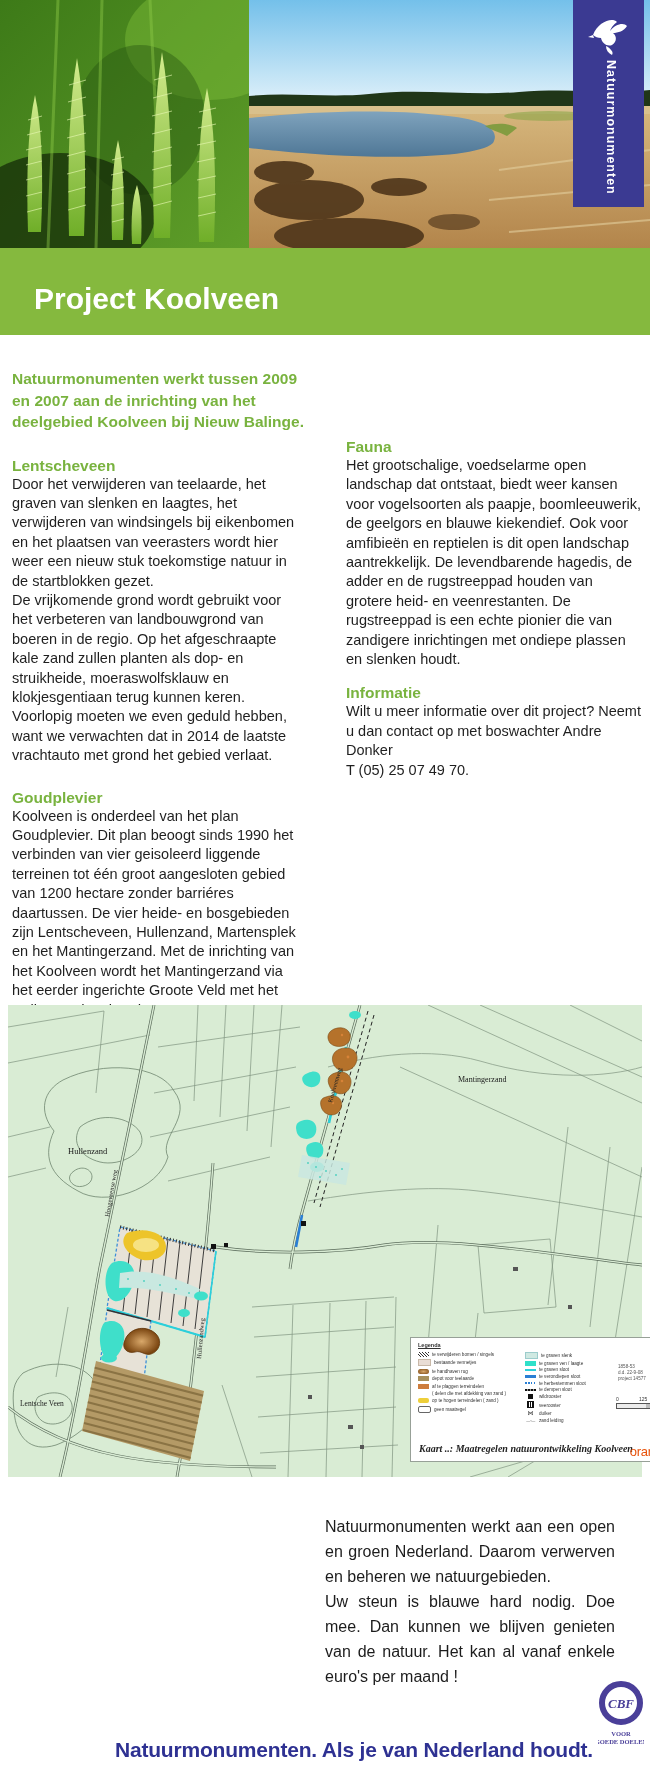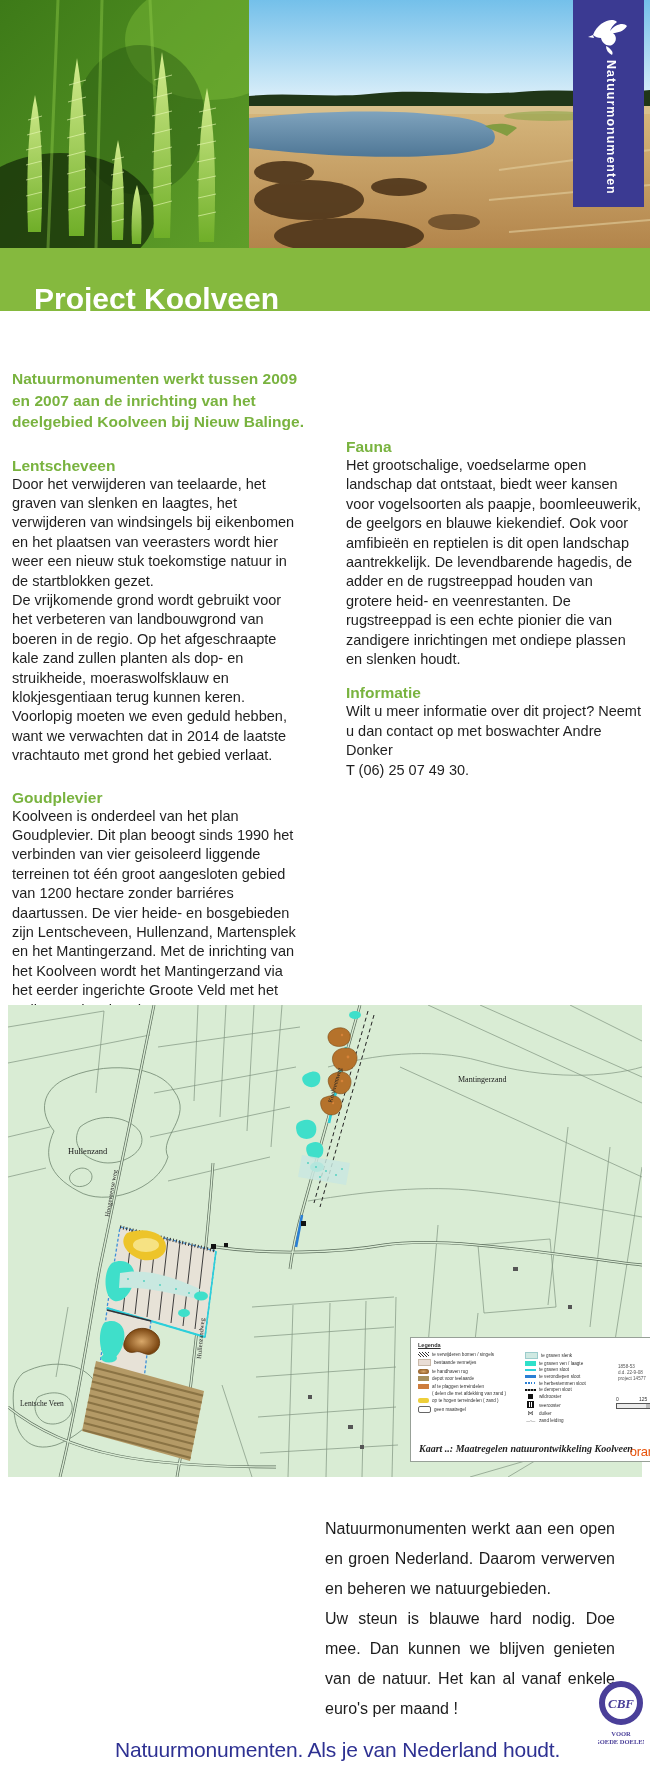--- a/index.html
+++ b/index.html
@@ -8,21 +8,21 @@
   .abs{position:absolute;}
   
   .photoL{left:0;top:0;width:249px;height:248px;}
   .photoR{left:249px;top:0;width:401px;height:248px;}
   .vbanner{left:573px;top:0;width:71px;height:207px;background:#3b3a92;}
   .bird{position:absolute;left:13px;top:10px;}
   .vtext{position:absolute;left:27px;top:60px;width:18px;height:145px;
          writing-mode:vertical-rl;text-orientation:mixed;color:#fff;font-weight:bold;
          font-size:12.5px;letter-spacing:1px;white-space:nowrap;}
   
-  .titlebar{left:0;top:248px;width:650px;height:63px;background:#85b93e;}
+  .titlebar{left:0;top:248px;width:650px;height:87px;background:#85b93e;}
   .titlebar h1{margin:0;padding:34px 0 0 34px;font-size:30px;color:#fff;font-weight:bold;letter-spacing:0;}
   
   .col{line-height:19.4px;font-size:14.5px;}
   .colL{left:12px;top:368px;width:292px;}
   .colR{left:346px;top:437px;width:296px;}
   .intro{margin:0 0 23px 0;color:#79b33f;font-weight:bold;font-size:15.5px;line-height:21.5px;}
   h2.sechead{margin:22px 0 0 0;font-size:15.5px;line-height:19px;color:#79b33f;font-weight:bold;}
   h2.first{margin-top:0;}
   .col p.body{margin:0;}
   .pre{white-space:pre-line;}
@@ -62,24 +62,24 @@
   .sy-zand::before{content:"\2014\00B7\00B7\2014";}
   .leg-meta{position:absolute;left:207px;top:26px;line-height:6.2px;color:#555;}
   .leg-scale{position:absolute;left:205px;top:58px;width:60px;}
   .scale-labels{display:flex;justify-content:space-between;font-size:5px;margin-bottom:1px;}
   .scale-bar{height:3.5px;border:.5px solid #555;background:linear-gradient(to right,#ececec 50%,#bdbdbd 50%);}
   .leg-caption{position:absolute;left:8px;bottom:7px;font-family:"Liberation Serif",serif;
                font-style:italic;font-weight:bold;font-size:10px;color:#222;}
   .leg-logo{position:absolute;right:7px;bottom:4px;text-align:right;}
   .oran-text{font-size:13px;font-weight:normal;color:#e8520a;letter-spacing:-.3px;line-height:10px;}
   
-  .support{left:325px;top:1514px;width:290px;font-size:16px;line-height:30px;color:#1c1c1c;}
+  .support{left:325px;top:1514px;width:290px;font-size:16px;line-height:25px;color:#1c1c1c;}
   .support p{margin:0;text-align:justify;}
   .support p.last{text-align:left;}
-  .tagline{left:115px;top:1738px;width:480px;font-size:21px;font-weight:normal;color:#2e3192;letter-spacing:-.2px;}
+  .tagline{left:115px;top:1738px;width:480px;font-size:21px;font-weight:bold;color:#2e3192;letter-spacing:-.2px;}
   .cbf{left:598px;top:1678px;}
   svg text{font-family:"Liberation Serif",serif;}
 </style>
 </head>
 <body>
 
 <div class="page">
 
   <div class="abs photoL">
     <svg width="249" height="248" viewBox="0 0 249 248">
@@ -178,21 +178,21 @@
     <p class="body">De vrijkomende grond wordt gebruikt voor het verbeteren van landbouwgrond van boeren in de regio. Op het afgeschraapte kale zand zullen planten als dop- en struikheide, moeraswolfsklauw en klokjesgentiaan terug kunnen keren. Voorlopig moeten we even geduld hebben, want we verwachten dat in 2014 de laatste vrachtauto met grond het gebied verlaat.</p>
     <h2 class="sechead">Goudplevier</h2>
     <p class="body">Koolveen is onderdeel van het plan Goudplevier. Dit plan beoogt sinds 1990 het verbinden van vier geisoleerd liggende terreinen tot één groot aangesloten gebied van 1200 hectare zonder barriéres daartussen. De vier heide- en bosgebieden zijn Lentscheveen, Hullenzand, Martensplek en het Mantingerzand. Met de inrichting van het Koolveen wordt het Mantingerzand via het eerder ingerichte Groote Veld met het Hullenzand verbonden.</p>
   </div>
 
   <div class="abs col colR">
     <h2 class="sechead first">Fauna</h2>
     <p class="body">Het grootschalige, voedselarme open landschap dat ontstaat, biedt weer kansen voor vogelsoorten als paapje, boomleeuwerik, de geelgors en blauwe kiekendief. Ook voor amfibieën en reptielen is dit open landschap aantrekkelijk. De levendbarende hagedis, de adder en de rugstreeppad houden van grotere heid- en veenrestanten. De rugstreeppad is een echte pionier die van zandigere inrichtingen met ondiepe plassen en slenken houdt.</p>
     <h2 class="sechead" style="margin-top:14px">Informatie</h2>
     <p class="body pre">Wilt u meer informatie over dit project? Neemt u dan contact op met boswachter Andre Donker
-T (06) 25 07 49 30.</p>
+T (05) 25 07 49 70.</p>
   </div>
 
   <div class="abs map">
     <svg width="634" height="472" viewBox="0 0 634 472">
       <defs>
         <radialGradient id="rug">
             <stop offset="0" stop-color="#d9a86a"></stop>
             <stop offset="1" stop-color="#7a4510"></stop>
           </radialGradient>
         <clipPath id="depotClip">

